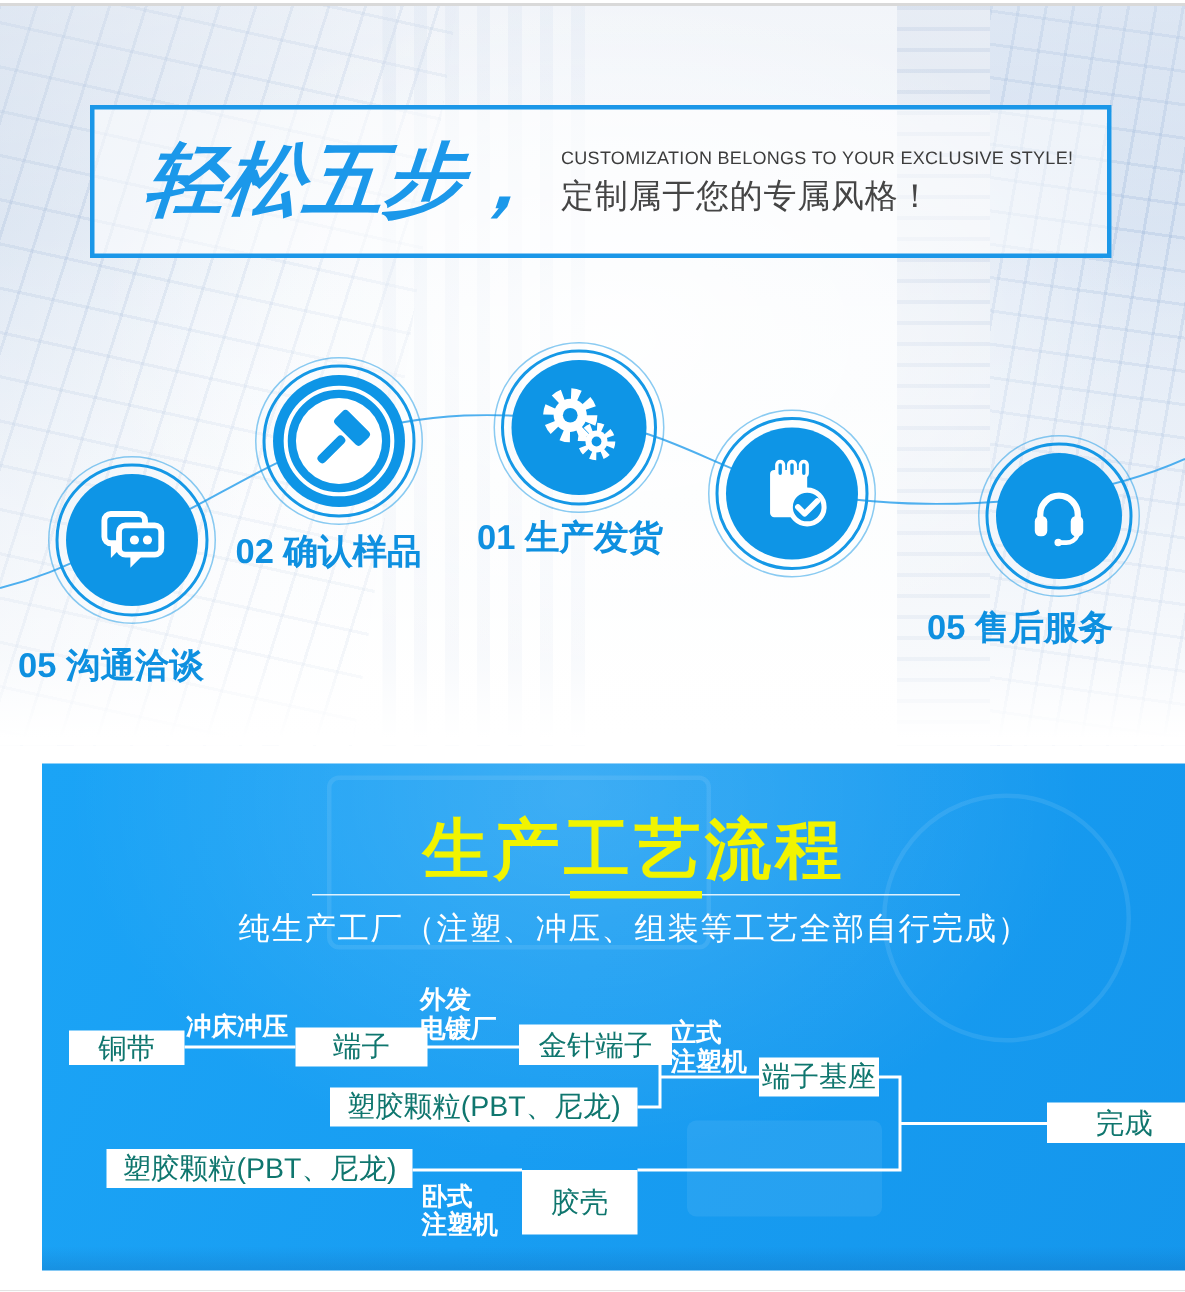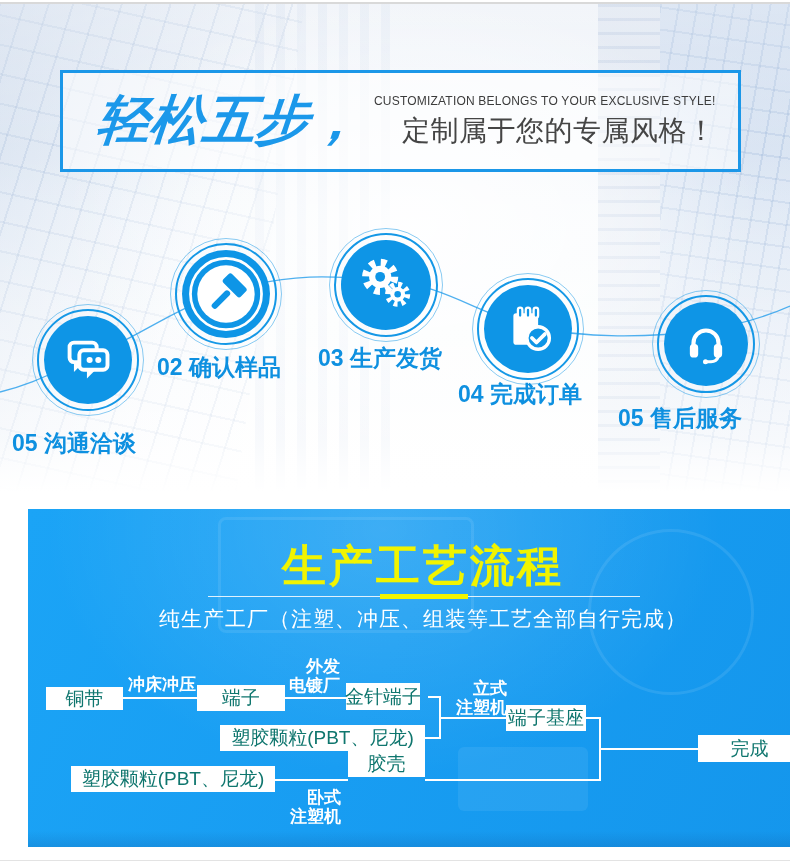--- a/index.html
+++ b/index.html
@@ -32,21 +32,21 @@
      background:
        radial-gradient(ellipse at 52% 45%,rgba(255,255,255,.9),rgba(255,255,255,0) 60%),
        linear-gradient(to bottom,rgba(255,255,255,.25),rgba(255,255,255,0) 30%,rgba(255,255,255,.55) 88%,#ffffff 99%);}
   
   .banner{position:absolute;left:60px;top:66px;width:675px;height:96px;border:3px solid #1B97E8;
           background:rgba(255,255,255,.55);display:flex;align-items:center;}
   .banner-headline{font-size:53px;font-weight:bold;font-style:italic;color:#1B98EA;
           margin-left:34px;transform:skewX(-5deg);white-space:nowrap;letter-spacing:0px;}
   .banner-right{margin-left:12px;margin-top:2px;}
   .banner-en{font-size:12px;color:#3c3c3c;letter-spacing:.2px;white-space:nowrap;}
-  .banner-zh{font-size:28px;color:#454545;letter-spacing:.5px;margin-top:4px;white-space:nowrap;text-align:right;}
+  .banner-zh{font-size:22px;color:#454545;letter-spacing:.5px;margin-top:4px;white-space:nowrap;}
   
   .steps-line{position:absolute;left:0;top:0;width:790px;height:493px;pointer-events:none;}
   
   .circle{position:absolute;border-radius:50%;background:#0E95E6;
           display:flex;align-items:center;justify-content:center;}
   .circle::before{content:'';position:absolute;inset:-7px;border:2px solid #1598E6;border-radius:50%;}
   .circle::after{content:'';position:absolute;inset:-12px;border:1px solid rgba(21,152,230,.5);border-radius:50%;}
   .slabel{position:absolute;color:#0E90E0;font-weight:bold;font-size:23px;white-space:nowrap;}
   
   .sec-blue{position:absolute;left:0;top:509px;width:790px;height:338px;overflow:hidden;
@@ -61,21 +61,21 @@
           font-size:44px;font-weight:bold;letter-spacing:3px;}
   .punder{position:absolute;left:180px;top:85px;width:432px;height:5px;}
   .punder .wline{position:absolute;left:0;right:0;top:2px;height:1px;background:rgba(255,255,255,.85);}
   .punder .ybar{position:absolute;left:172px;top:0;width:88px;height:5px;background:#F1F400;}
   .psub{position:absolute;left:0;top:96px;width:790px;text-align:center;color:#ffffff;
         font-size:21px;letter-spacing:1px;}
   .flow-lines{position:absolute;left:0;top:0;width:790px;height:338px;pointer-events:none;}
   .fbox{position:absolute;background:#fff;color:#0f766e;font-size:19px;display:flex;
         align-items:center;justify-content:center;white-space:nowrap;}
   .flabel{position:absolute;color:#fff;font-weight:bold;font-size:17px;line-height:1.12;
-        text-align:right;white-space:pre-line;}
+        text-align:left;white-space:pre-line;}
 </style>
 </head>
 <body>
 
 <div class="page">
   <div class="top-divider"></div>
 
   <div class="sec-top">
     <div class="bldg bldg-left"></div>
     <div class="bldg bldg-mid"></div>
@@ -123,33 +123,32 @@
     <div class="circle" style="left:341px;top:236px;width:90px;height:90px">
       <svg width="56" height="56" viewBox="0 0 48 48">
         <circle cx="19" cy="17" r="12" fill="none" stroke="#fff" stroke-width="7" stroke-dasharray="4.7 4.75"></circle>
         <circle cx="19" cy="17" r="9.5" fill="#fff"></circle>
         <circle cx="19" cy="17" r="4.2" fill="#0E95E6"></circle>
         <circle cx="34" cy="32" r="8" fill="none" stroke="#fff" stroke-width="5.5" stroke-dasharray="3.1 3.2"></circle>
         <circle cx="34" cy="32" r="6.3" fill="#fff"></circle>
         <circle cx="34" cy="32" r="2.8" fill="#0E95E6"></circle>
       </svg>
     </div>
-    <div class="slabel" style="left:318px;top:339px">03 生产发货</div>
+    <div class="slabel" style="left:318px;top:339px">01 生产发货</div>
 
     <div class="circle" style="left:484px;top:281px;width:88px;height:88px">
       <svg width="54" height="54" viewBox="0 0 48 48">
         <rect x="11" y="10" width="22" height="28" rx="2.5" fill="#fff"></rect>
         <rect x="15" y="5" width="4" height="9" rx="2" fill="#0E95E6" stroke="#fff" stroke-width="2"></rect>
         <rect x="22" y="5" width="4" height="9" rx="2" fill="#0E95E6" stroke="#fff" stroke-width="2"></rect>
         <rect x="29" y="5" width="4" height="9" rx="2" fill="#0E95E6" stroke="#fff" stroke-width="2"></rect>
         <circle cx="33" cy="32" r="10" fill="#0E95E6" stroke="#fff" stroke-width="3"></circle>
         <path d="M27.5,32 l4,4 l7.5,-7.5" fill="none" stroke="#fff" stroke-width="3.4" stroke-linecap="round" stroke-linejoin="round"></path>
       </svg>
     </div>
-    <div class="slabel" style="left:458px;top:375px">04 完成订单</div>
 
     <div class="circle" style="left:664px;top:298px;width:84px;height:84px">
       <svg width="50" height="50" viewBox="0 0 48 48">
         <path d="M12,27 v-4 a12,12 0 0 1 24,0 v4" fill="none" stroke="#fff" stroke-width="4"></path>
         <rect x="8.5" y="24" width="8" height="13" rx="3.5" fill="#fff"></rect>
         <rect x="31.5" y="24" width="8" height="13" rx="3.5" fill="#fff"></rect>
         <path d="M36,36 a8,8 0 0 1 -8,5 h-4" fill="none" stroke="#fff" stroke-width="3" stroke-linecap="round"></path>
         <circle cx="23.5" cy="41" r="2.4" fill="#fff"></circle>
       </svg>
     </div>
@@ -168,25 +167,25 @@
     </div>
     <div class="psub">纯生产工厂（注塑、冲压、组装等工艺全部自行完成）</div>
 
     <svg class="flow-lines" viewBox="0 0 790 338">
       <path d="M95,189 H169 M247,189 H318 M400,188 H412 V229 H397 M412,209 H478
                M558,209 H572 V271 H397 M247,271 H320 M572,240 H670" fill="none" stroke="#ffffff" stroke-width="2"></path>
     </svg>
 
     <div class="fbox" style="left:18px;top:178px;width:77px;height:23px">铜带</div>
     <div class="fbox" style="left:169px;top:176px;width:88px;height:26px">端子</div>
-    <div class="fbox" style="left:318px;top:174px;width:74px;height:27px">金针端子</div>
+    <div class="fbox" style="left:318px;top:174px;width:102px;height:27px">金针端子</div>
     <div class="fbox" style="left:192px;top:216px;width:205px;height:26px">塑胶颗粒(PBT、尼龙)</div>
     <div class="fbox" style="left:478px;top:196px;width:80px;height:26px">端子基座</div>
     <div class="fbox" style="left:43px;top:257px;width:204px;height:26px">塑胶颗粒(PBT、尼龙)</div>
-    <div class="fbox" style="left:320px;top:242px;width:77px;height:26px">胶壳</div>
+    <div class="fbox" style="left:320px;top:271px;width:77px;height:43px">胶壳</div>
     <div class="fbox" style="left:670px;top:226px;width:103px;height:27px">完成</div>
 
     <div class="flabel" style="left:96px;top:166px;width:72px">冲床冲压</div>
     <div class="flabel" style="left:252px;top:148px;width:60px">外发
 电镀厂</div>
     <div class="flabel" style="left:419px;top:170px;width:60px">立式
 注塑机</div>
     <div class="flabel" style="left:253px;top:279px;width:60px">卧式
 注塑机</div>
   </div>

